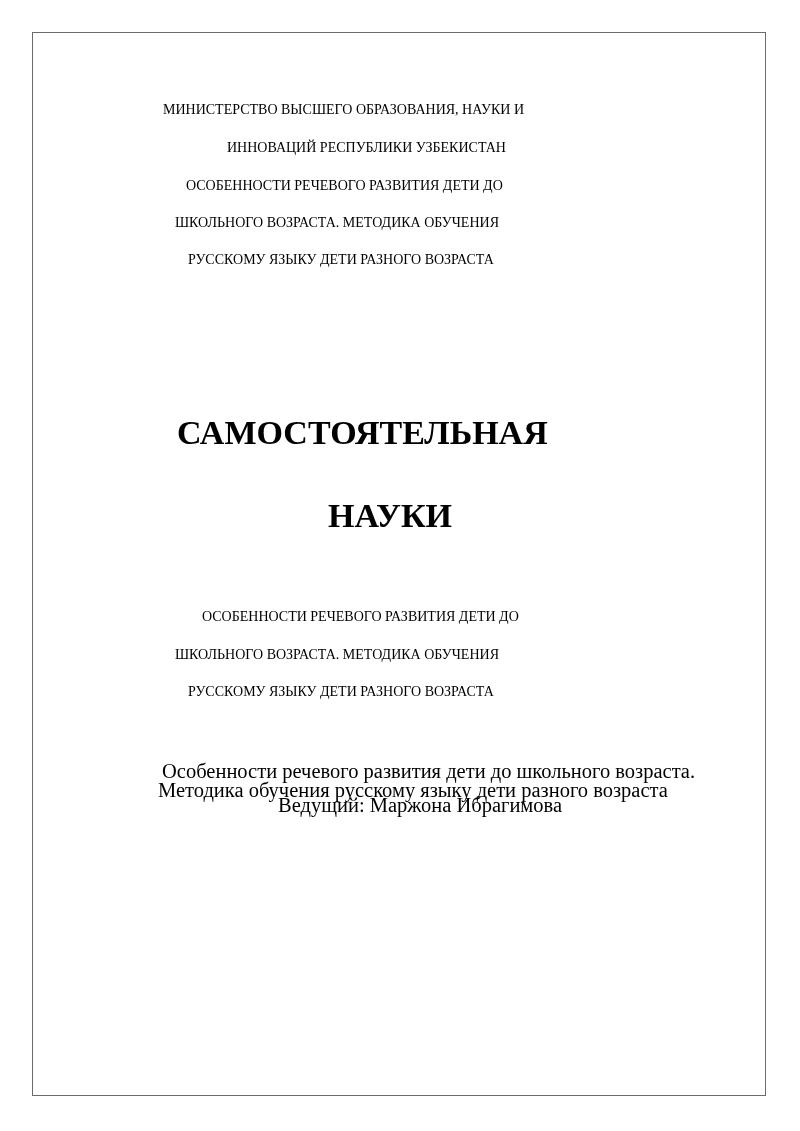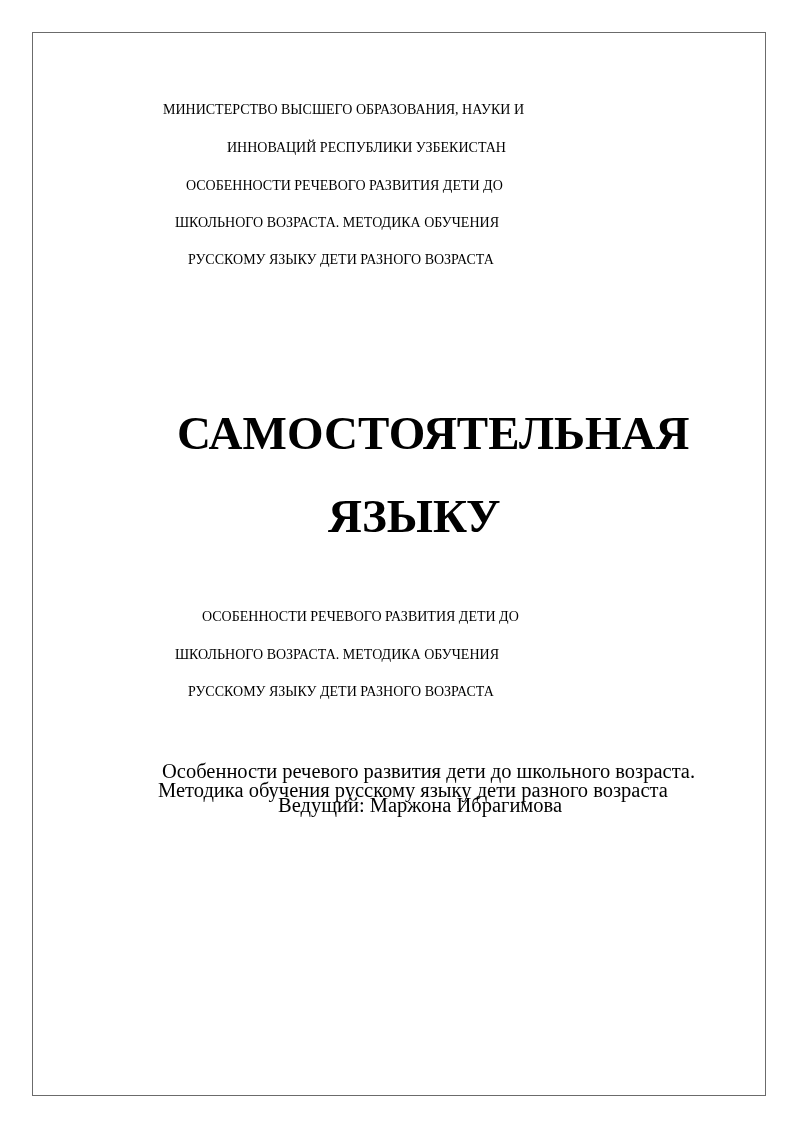--- a/index.html
+++ b/index.html
@@ -28,21 +28,21 @@
       position: absolute;
       white-space: nowrap;
       font-size: 14px;
       line-height: 24px;
       font-family: Liberation Serif, serif;
     }
     .title {
       position: absolute;
       white-space: nowrap;
       font-weight: bold;
-      font-size: 47px;
+      font-size: 34px;
       line-height: 54px;
     }
     .plain {
       position: absolute;
       white-space: nowrap;
       font-size: 20.5px;
       line-height: 24px;
     }
   </style>
 </head>
@@ -53,21 +53,21 @@
 <div>
   <div class="line" style="left:163px; top:98px;">МИНИСТЕРСТВО ВЫСШЕГО ОБРАЗОВАНИЯ, НАУКИ И</div>
   <div class="line" style="left:213px; top:136px;margin-left:14px;">ИННОВАЦИЙ РЕСПУБЛИКИ УЗБЕКИСТАН</div>
   <div class="line" style="left:186px; top:174px;">ОСОБЕННОСТИ РЕЧЕВОГО РАЗВИТИЯ ДЕТИ ДО</div>
   <div class="line" style="left:175px; top:211px;">ШКОЛЬНОГО ВОЗРАСТА. МЕТОДИКА ОБУЧЕНИЯ</div>
   <div class="line" style="left:188px; top:248px;">РУССКОМУ ЯЗЫКУ ДЕТИ РАЗНОГО ВОЗРАСТА</div>
 </div>
 
 <div>
   <div class="title" style="left:177px; top:406px;">САМОСТОЯТЕЛЬНАЯ</div>
-  <div class="title" style="left:328px; top:489px;">ЯЗЫКУ</div>
+  <div class="title" style="left:328px; top:489px;">НАУКИ</div>
 </div>
 
 <div>
   <div class="line" style="left:202px; top:605px;">ОСОБЕННОСТИ РЕЧЕВОГО РАЗВИТИЯ ДЕТИ ДО</div>
   <div class="line" style="left:175px; top:643px;">ШКОЛЬНОГО ВОЗРАСТА. МЕТОДИКА ОБУЧЕНИЯ</div>
   <div class="line" style="left:188px; top:680px;">РУССКОМУ ЯЗЫКУ ДЕТИ РАЗНОГО ВОЗРАСТА</div>
 </div>
 
 <div>
   <div class="plain" style="left:162px; top:759px;">Особенности речевого развития дети до школьного возраста.</div>

